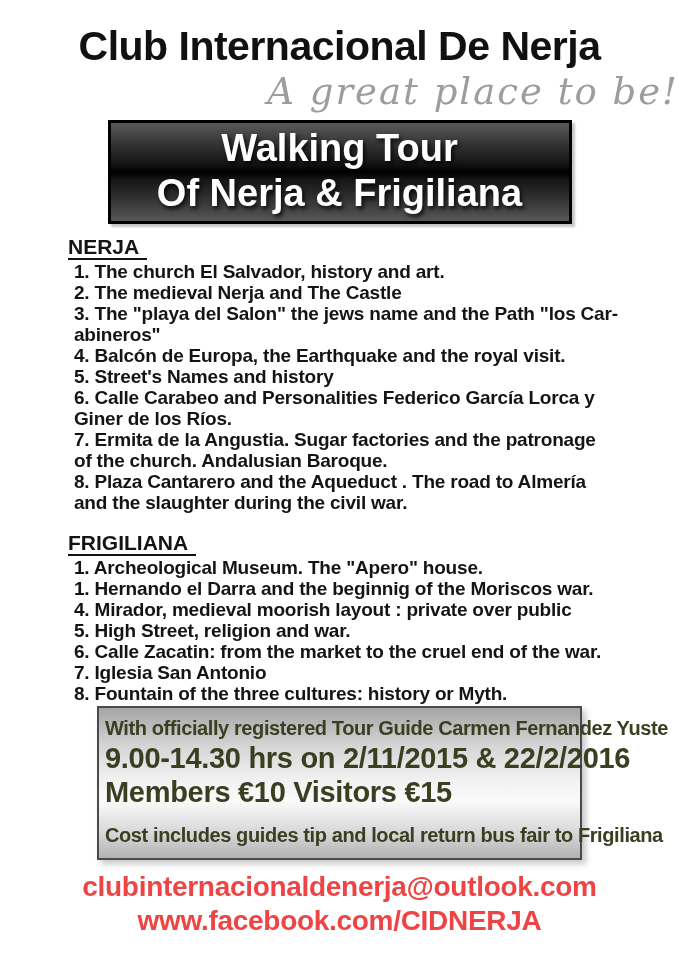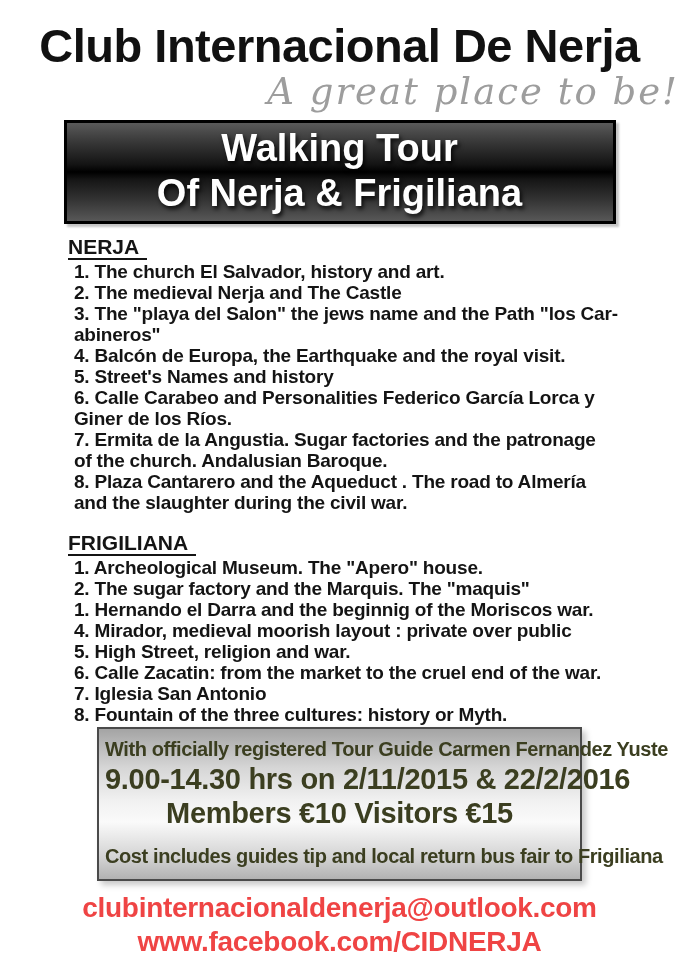--- a/index.html
+++ b/index.html
@@ -13,40 +13,40 @@
     height: 960px;
     margin: 0 auto;
     background: #ffffff;
     overflow: hidden;
     font-family: "Liberation Sans", sans-serif;
     -webkit-font-smoothing: antialiased;
   }
   .title {
     margin-top: 22px;
     text-align: center;
-    font-size: 47px;
+    font-size: 41px;
     font-weight: bold;
     letter-spacing: -0.5px;
     color: #111111;
     line-height: 48px;
     white-space: nowrap;
   }
   .tagline {
     text-align: right;
     font-family: "DejaVu Serif", serif;
     font-style: italic;
     font-size: 37px;
     letter-spacing: 2px;
     color: #9d9d9d;
     line-height: 44px;
     white-space: nowrap;
   }
   .banner {
     box-sizing: border-box;
-    width: 552px;
+    width: 464px;
     margin: 6px auto 0 auto;
     border: 3px solid #000000;
     background: linear-gradient(to bottom,
       #5a5a5a 0%, #3a3a3a 18%, #141414 42%, #000000 50%,
       #161616 58%, #333333 78%, #585858 100%);
     box-shadow: 3px 3px 2px #c6c6c6;
     text-align: center;
     padding: 3px 0 5px 0;
   }
   .banner-line {
@@ -84,21 +84,21 @@
   }
   .info-box {
     box-sizing: border-box;
     width: 485px;
     margin: 2px auto 5px auto;
     border: 2px solid #4a4a4a;
     background: linear-gradient(to bottom,
       #a4a4a4 0%, #d6d6d6 26%, #f1f1f1 48%, #fafafa 62%,
       #d2d2d2 86%, #b2b2b2 100%);
     box-shadow: 4px 4px 6px #c9c9c9;
-    text-align: center;
+    text-align: left;
     padding: 8px 6px 10px 6px;
     color: #3b3e20;
   }
   .box-line-small {
     font-size: 20px;
     font-weight: bold;
     line-height: 25px;
     letter-spacing: -0.4px;
     white-space: nowrap;
   }
@@ -152,21 +152,20 @@
 of the church. Andalusian Baroque.</div>
       <div class="tour-item">8. Plaza Cantarero and the Aqueduct . The road to Almería
 and the slaughter during the civil war.</div>
     </div>
 
     <div class="section">
       <div class="section-heading-row">
         <span class="section-heading">FRIGILIANA</span>
       </div>
       <div class="tour-item">1. Archeological Museum. The "Apero" house.</div>
-      <div class="tour-item">2. The sugar factory and the Marquis. The "maquis"</div>
       <div class="tour-item">1. Hernando el Darra and the beginnig of the Moriscos war.</div>
       <div class="tour-item">4. Mirador, medieval moorish layout : private over public</div>
       <div class="tour-item">5. High Street, religion and war.</div>
       <div class="tour-item">6. Calle Zacatin: from the market to the cruel end of the war.</div>
       <div class="tour-item">7. Iglesia San Antonio</div>
       <div class="tour-item">8. Fountain of the three cultures: history or Myth.</div>
     </div>
 
   </div>
 

